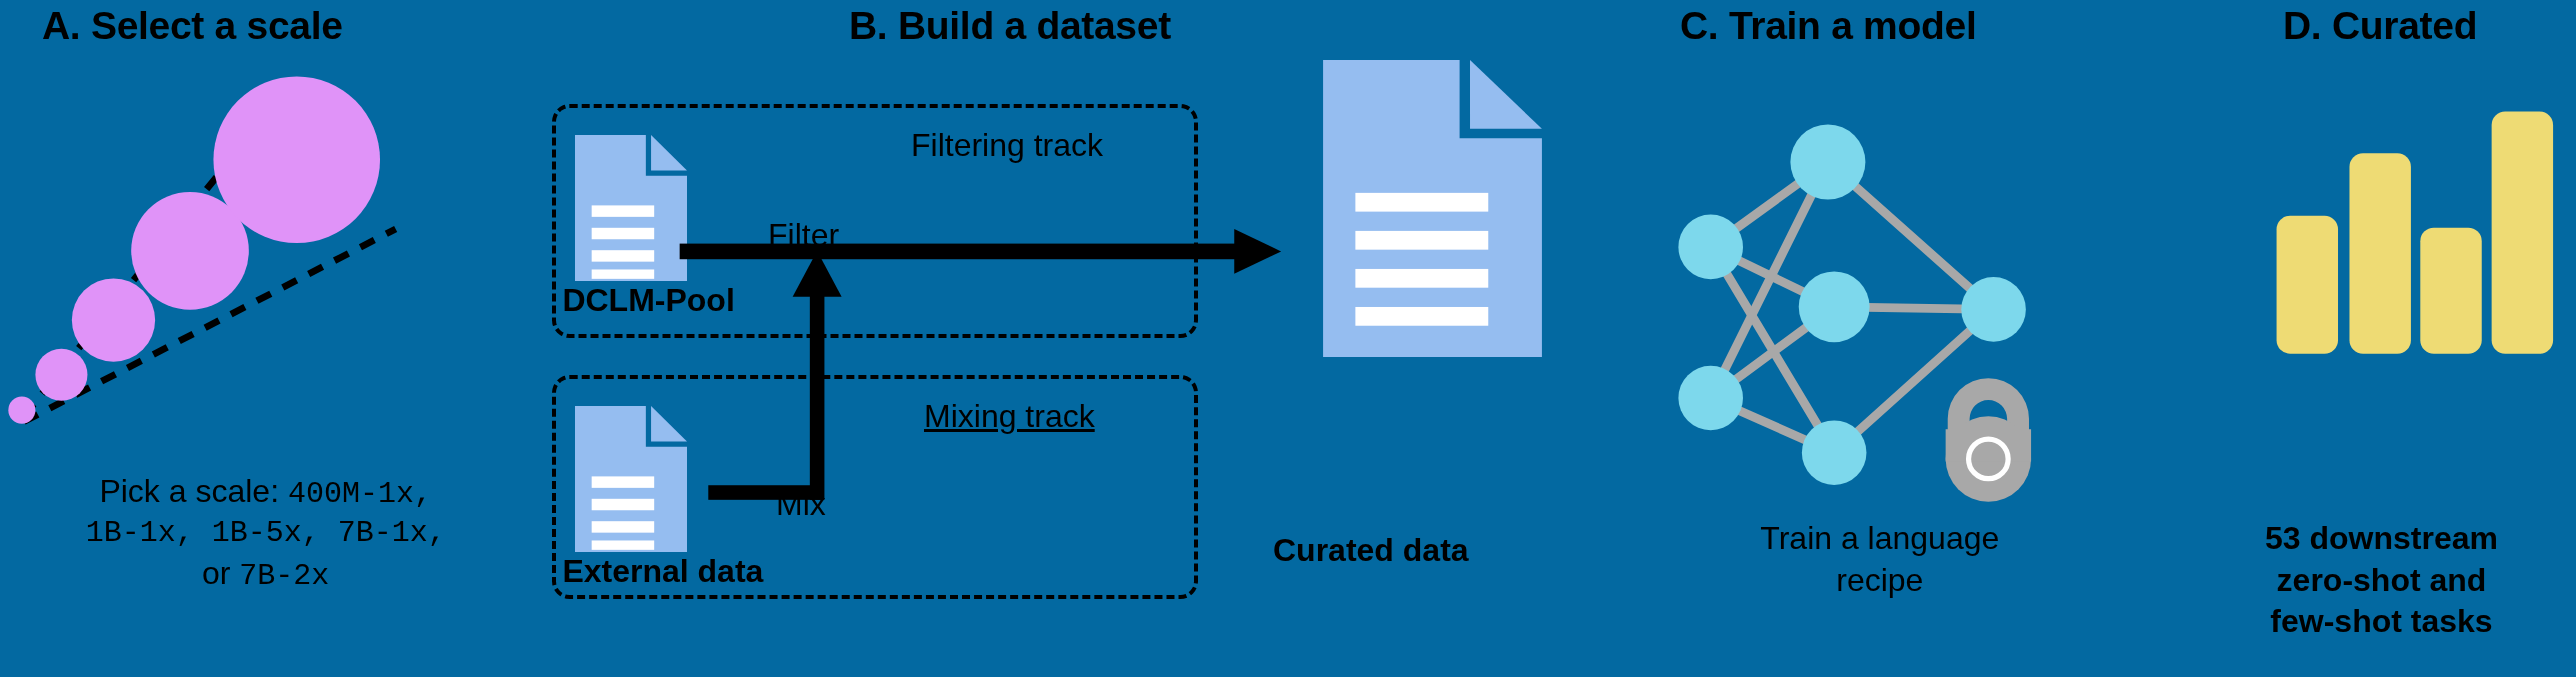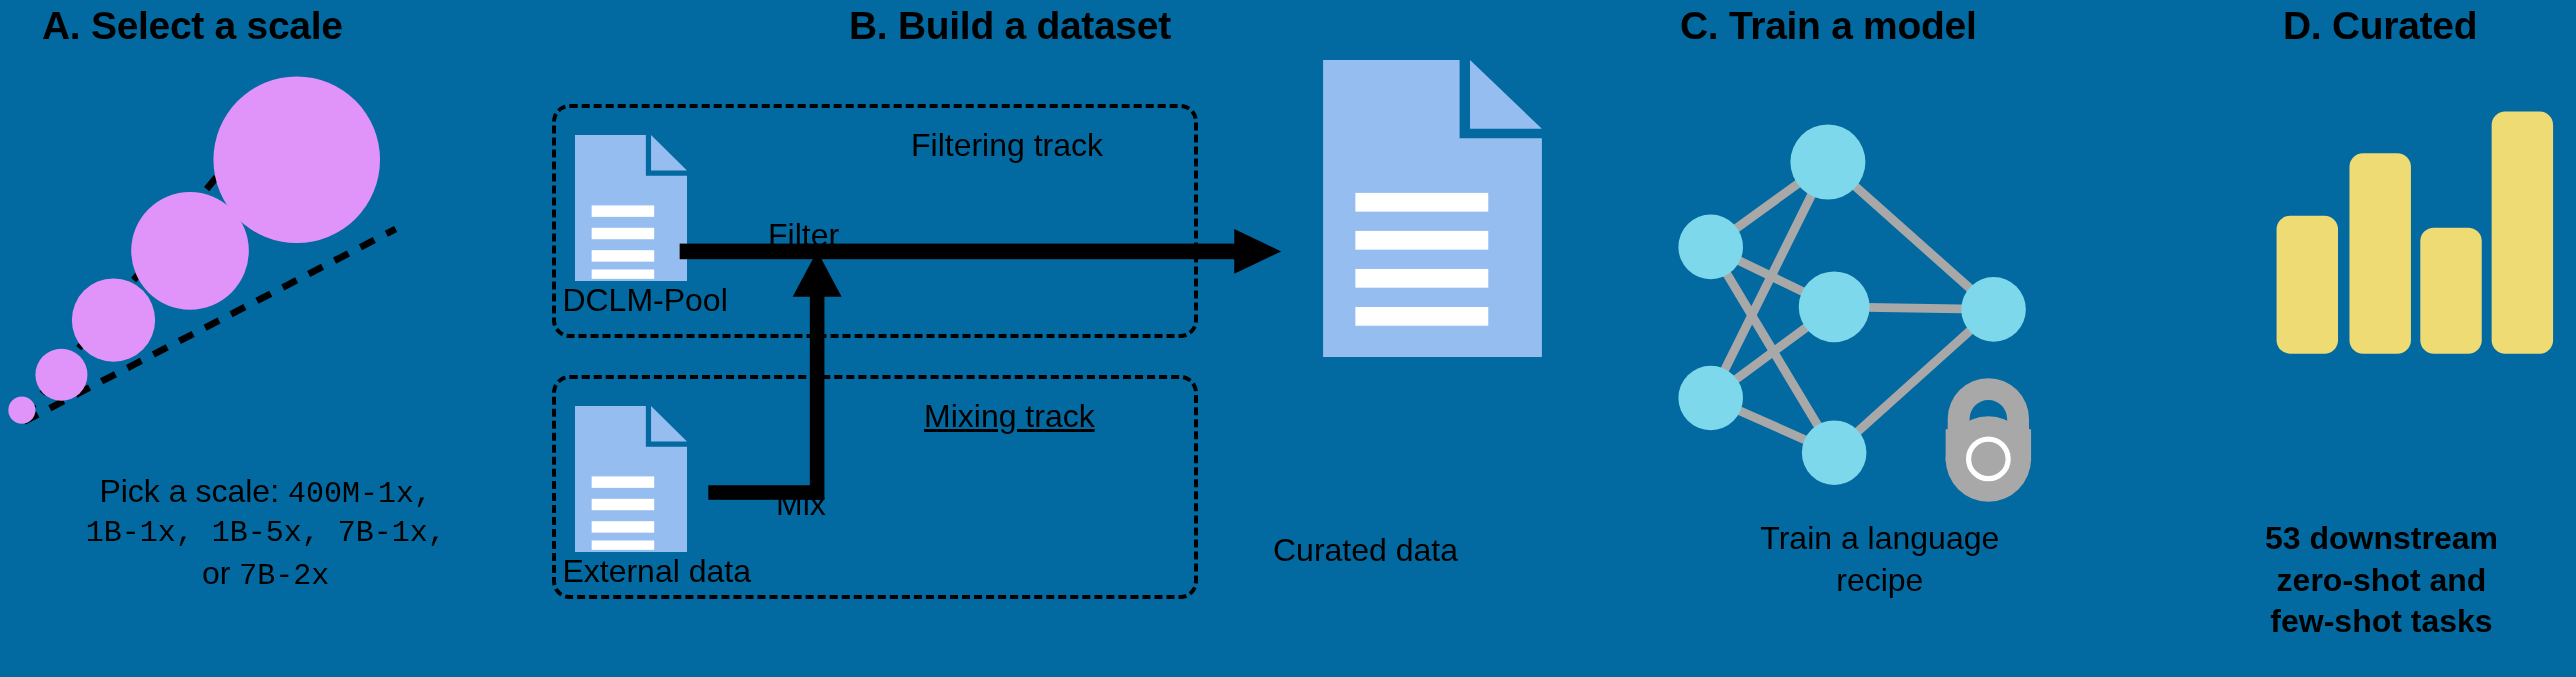--- a/index.html
+++ b/index.html
@@ -84,20 +84,21 @@
   }
   #doc-dclm     { left: 23.4px;  top: 57px; }
   #doc-external { left: 23.4px;  top: 328px; }
   #doc-curated  { left: 771px; top: -18px; }
 
   .doc-label {
     position: absolute;
     font-size: 32px;
     color: #000000;
     white-space: nowrap;
+    font-weight: bold;
   }
   #dclm-label     { left: 10.4px;  top: 204px; }
   #external-label { left: 10.4px;  top: 475px; }
   #curated-label  { left: 721px; top: 419px; margin-top: 35px; }
 
   
   .arrow-layer { position: absolute; left: 0; top: 0; pointer-events: none; }
 
   
   #panel-c { position: absolute; left: 1656px; top: 78px; width: 448px; height: 573px; }

